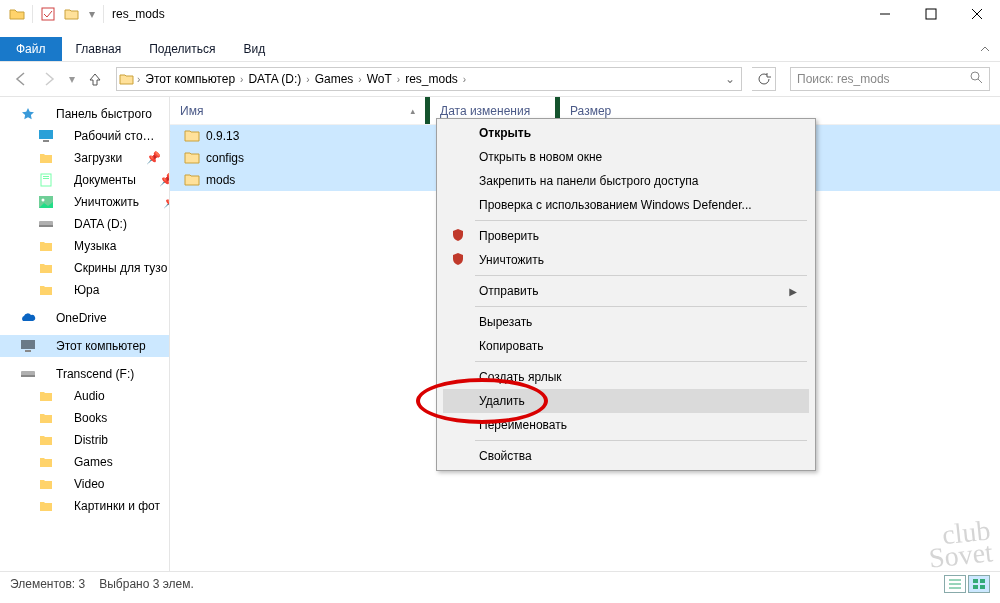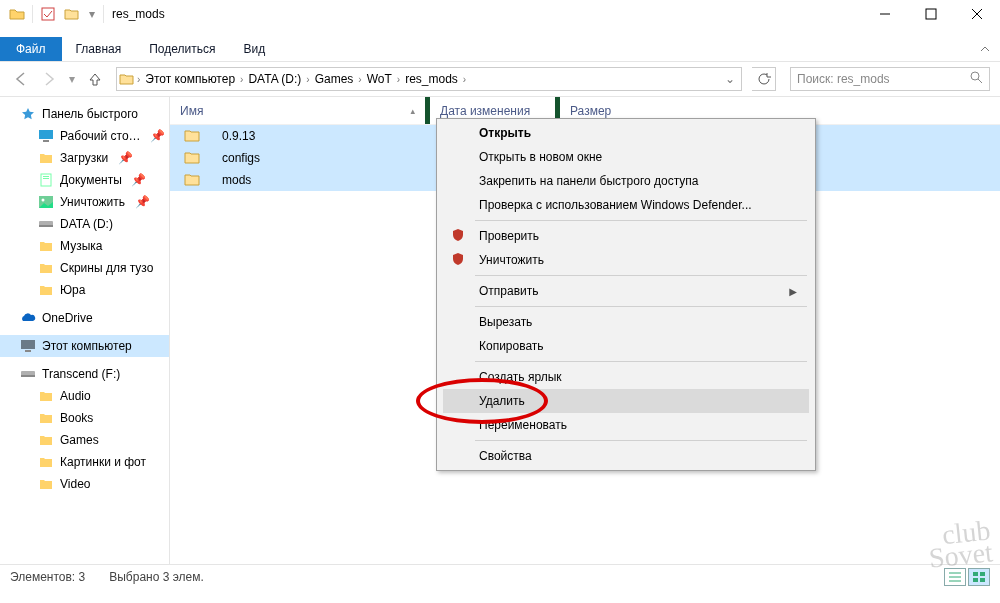--- a/index.html
+++ b/index.html
@@ -22,47 +22,47 @@
 .addrbox{flex:1;height:24px;border:1px solid #ccc;display:flex;align-items:center;padding:0 2px;margin:0 4px}
 .addrbox .crumb{padding:0 3px;color:#000;display:flex;align-items:center}
 .addrbox .chev{color:#777;font-size:10px;padding:0 2px}
 .addr-refresh{width:24px;height:24px;border:1px solid #ccc;border-left:0;display:flex;align-items:center;justify-content:center;color:#555;margin-right:8px}
 .addr-down{margin-left:auto;color:#777;padding:0 4px}
 .searchbox{width:200px;height:24px;border:1px solid #ccc;display:flex;align-items:center;padding:0 6px;color:#888}
 .searchbox .sicn{margin-left:auto;color:#888}
 .hr2{height:1px;background:#e5e5e5}
 .body{display:flex;height:calc(603px - 28px - 24px - 1px - 34px - 1px - 24px)}
 .tree{width:170px;border-right:1px solid #e5e5e5;padding:6px 0;overflow:hidden}
-.tree-item{height:22px;display:flex;align-items:center;padding-left:20px;gap:6px;color:#000;white-space:nowrap}
+.tree-item{height:22px;display:flex;align-items:center;padding-left:20px;gap:20px;color:#000;white-space:nowrap}
 .tree-item.sub{padding-left:38px}
 .tree-item.sel{background:#cce8ff}
 .tree-gap{height:6px}
 .ticn{width:16px;height:16px;display:inline-flex;align-items:center;justify-content:center;flex-shrink:0}
 .content{flex:1;position:relative}
 .cols{height:28px;display:flex;align-items:center;border-bottom:1px solid #f0f0f0}
 .col{padding:0 10px;color:#4b5a88;height:100%;display:flex;align-items:center;border-right:5px solid #14532d}
 .col.name{width:260px}
 .col.date{width:130px}
 .col.type{width:120px}
 .col.size{width:80px;border-right:0}
 .sort{margin-left:auto;color:#888;font-size:9px}
 .rows{}
-.row{height:22px;display:flex;align-items:center;padding-left:14px;gap:22px}
+.row{height:22px;display:flex;align-items:center;padding-left:14px;gap:6px}
 .row.sel{background:#cce8ff}
 .row .ficn{width:16px;height:16px}
 .context{position:absolute;left:436px;top:118px;width:380px;background:#f2f2f2;border:1px solid #a0a0a0;box-shadow:2px 2px 4px rgba(0,0,0,.25);padding:2px 6px}
 .ctx-item{height:24px;display:flex;align-items:center;padding-left:36px;position:relative}
 .ctx-item .lbl{color:#000}
 .ctx-item.bold .lbl{font-weight:600}
 .ctx-item .arrow{margin-left:auto;margin-right:12px;color:#555;font-size:10px}
 .ctx-item .cicn{position:absolute;left:8px;width:16px;height:16px}
 .ctx-item.hover{background:#dadada}
 .ctx-sep{height:1px;background:#d0d0d0;margin:3px 2px 3px 32px}
 .circle{position:absolute;left:416px;top:378px;width:132px;height:46px;border:4px solid #d90000;border-radius:50%/50%;pointer-events:none}
-.status{height:24px;border-top:1px solid #e5e5e5;display:flex;align-items:center;padding:0 10px;gap:24px;color:#444;position:absolute;bottom:15px;left:0;right:0;background:#fff}
+.status{height:24px;border-top:1px solid #e5e5e5;display:flex;align-items:center;padding:0 10px;gap:14px;color:#444;position:absolute;bottom:8px;left:0;right:0;background:#fff}
 .status .vm{margin-left:auto;display:flex;gap:2px}
 .vm-btn{width:22px;height:18px;border:1px solid #8aa;display:flex;align-items:center;justify-content:center}
 .vm-btn.active{background:#cce8ff}
 svg{overflow:visible}
 .watermark{position:absolute;right:8px;bottom:28px;width:110px;height:50px;opacity:.35;font-family:"Brush Script MT",cursive;font-size:28px;color:#888;transform:rotate(-6deg);pointer-events:none;text-align:right;line-height:.8}
 </style>
 </head>
 <body>
 
 <div class="titlebar">
@@ -303,37 +303,45 @@
           </svg>
         </span>
         <span>Books</span>
       </div>
     <div class="tree-item sub">
         <span class="ticn">
           <svg width="14" height="12">
             <path d="M1 2h4l1 1h7v8H1z" fill="#ffd36b"></path>
           </svg>
         </span>
+        <span>Distrib</span>
+      </div>
+    <div class="tree-item sub">
+        <span class="ticn">
+          <svg width="14" height="12">
+            <path d="M1 2h4l1 1h7v8H1z" fill="#ffd36b"></path>
+          </svg>
+        </span>
         <span>Games</span>
       </div>
     <div class="tree-item sub">
         <span class="ticn">
           <svg width="14" height="12">
             <path d="M1 2h4l1 1h7v8H1z" fill="#ffd36b"></path>
           </svg>
         </span>
+        <span>Video</span>
+      </div>
+    <div class="tree-item sub">
+        <span class="ticn">
+          <svg width="14" height="12">
+            <path d="M1 2h4l1 1h7v8H1z" fill="#ffd36b"></path>
+          </svg>
+        </span>
         <span>Картинки и фот</span>
-      </div>
-    <div class="tree-item sub">
-        <span class="ticn">
-          <svg width="14" height="12">
-            <path d="M1 2h4l1 1h7v8H1z" fill="#ffd36b"></path>
-          </svg>
-        </span>
-        <span>Video</span>
       </div>
   </div>
 
   <div class="content">
     <div class="cols">
       <div class="col name">
           <span>Имя</span>
           <span class="sort">▴</span>
         </div>
       <div class="col date">Дата изменения</div>

